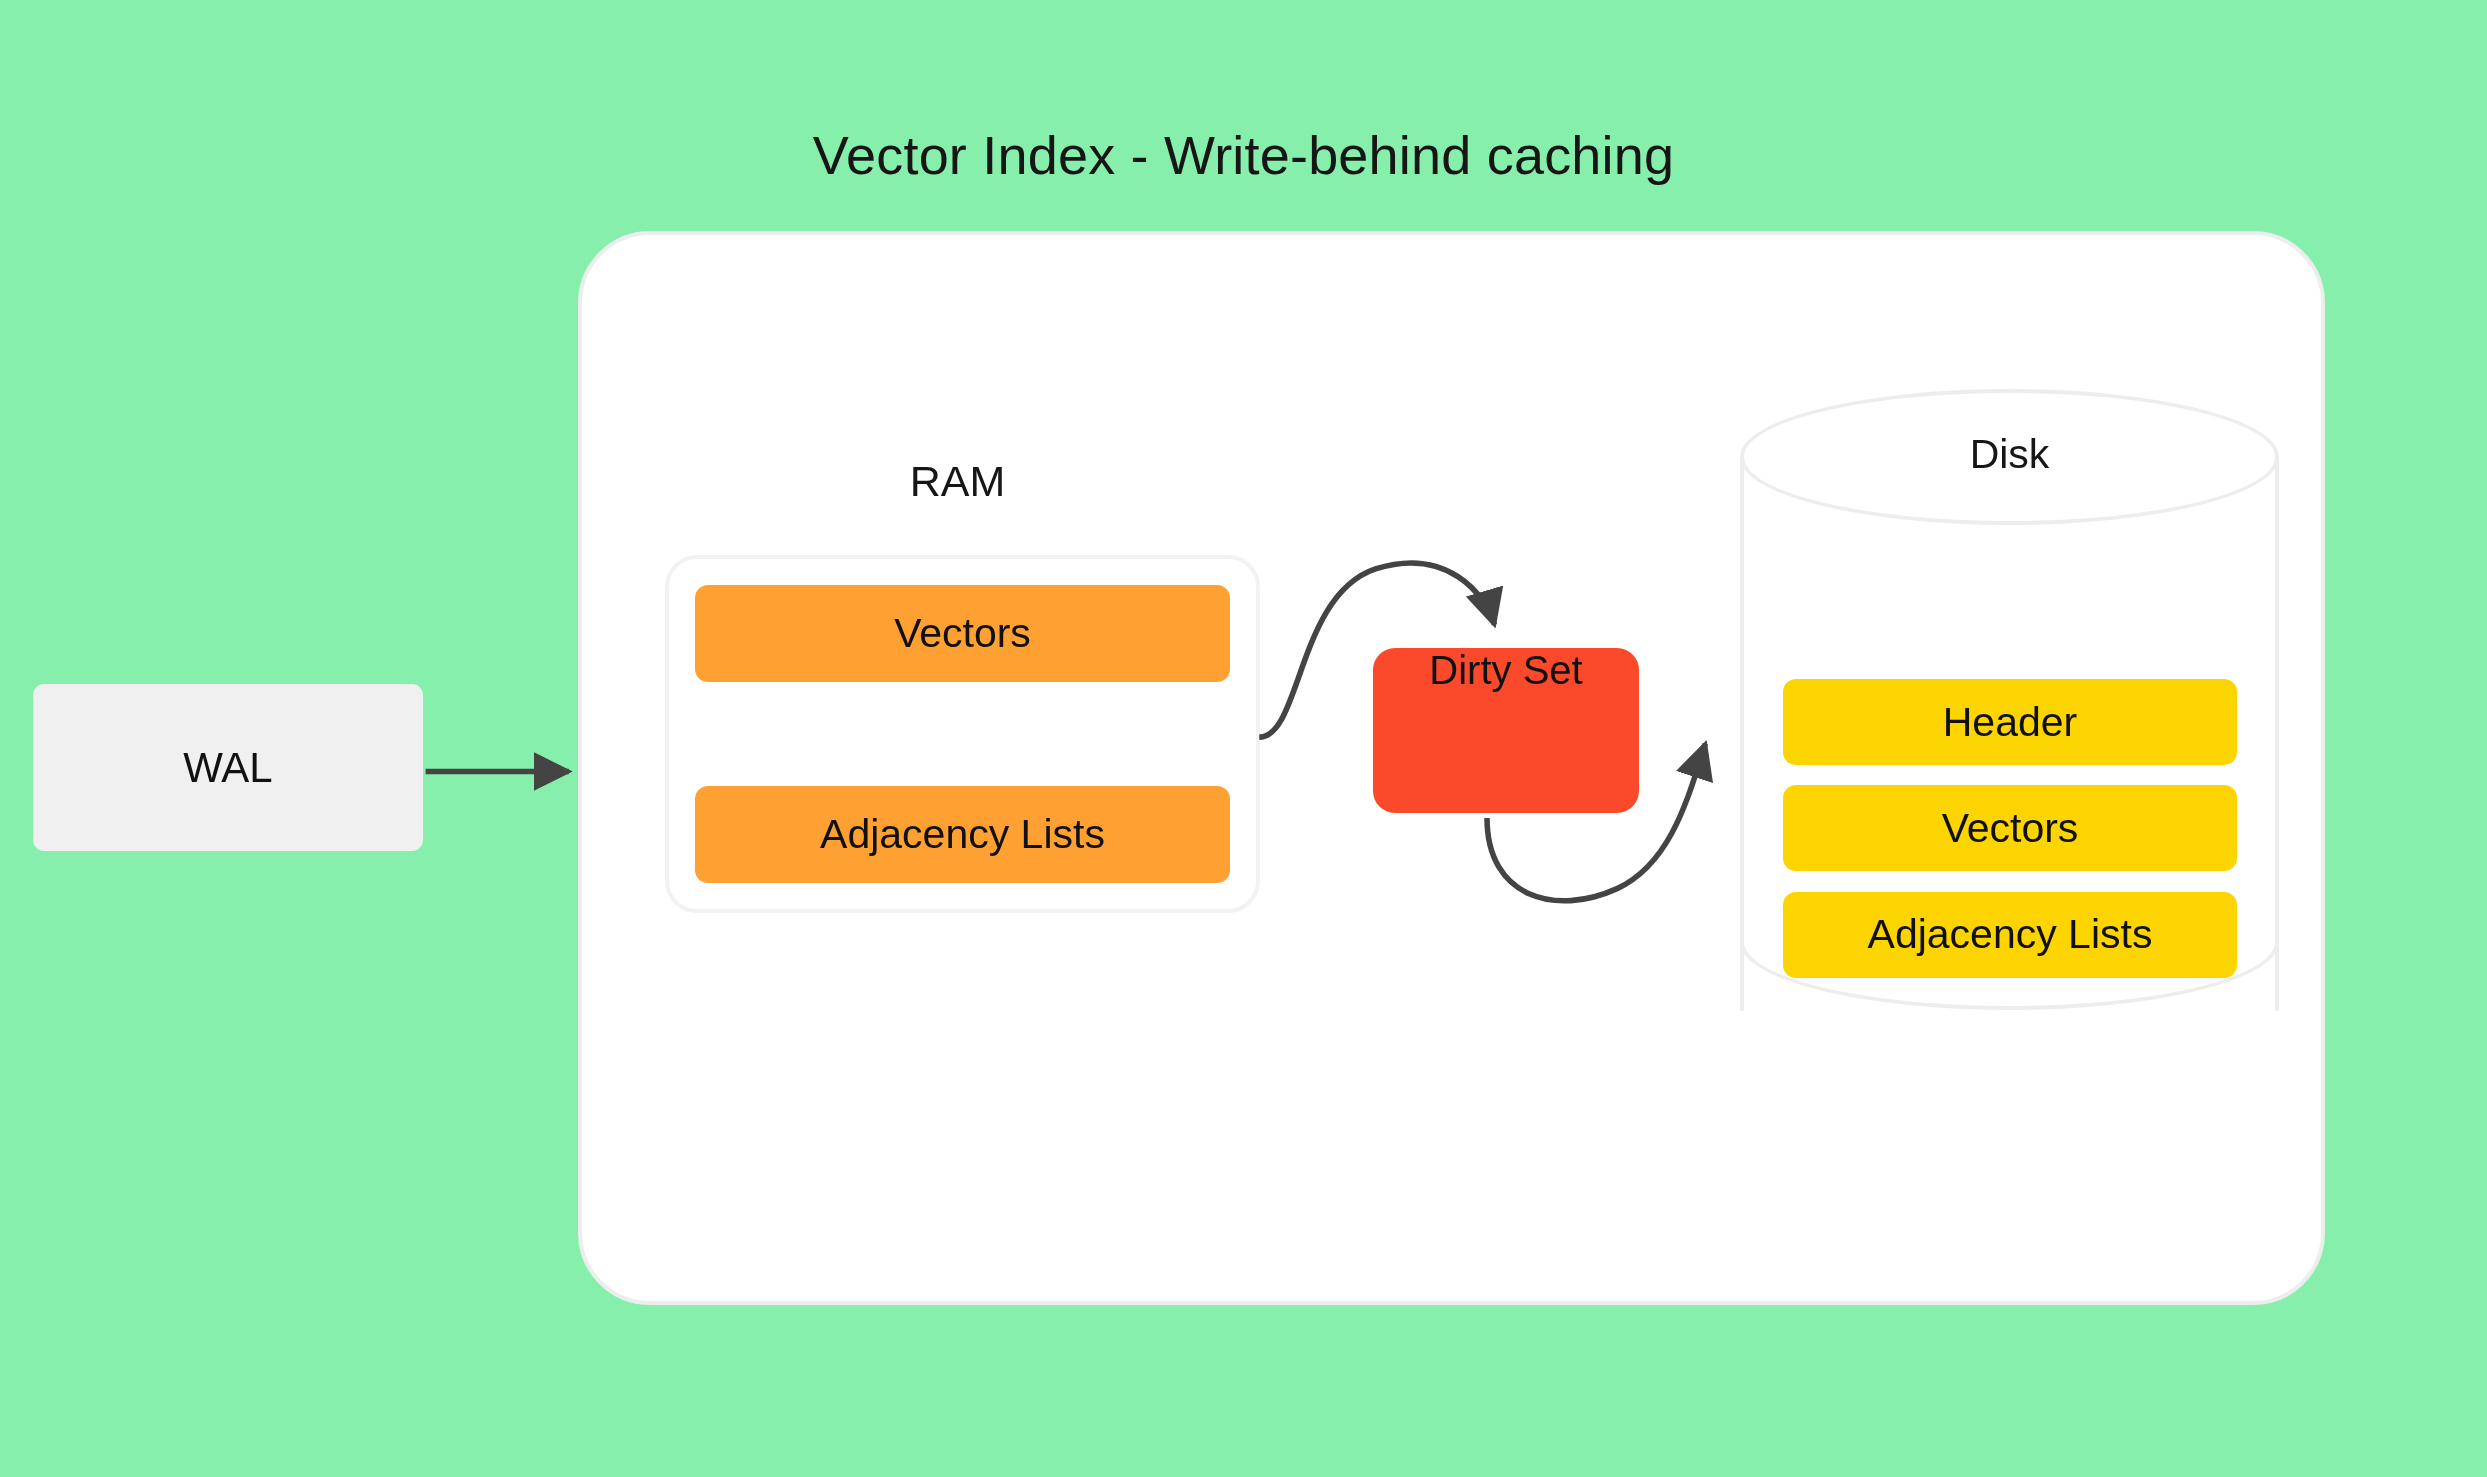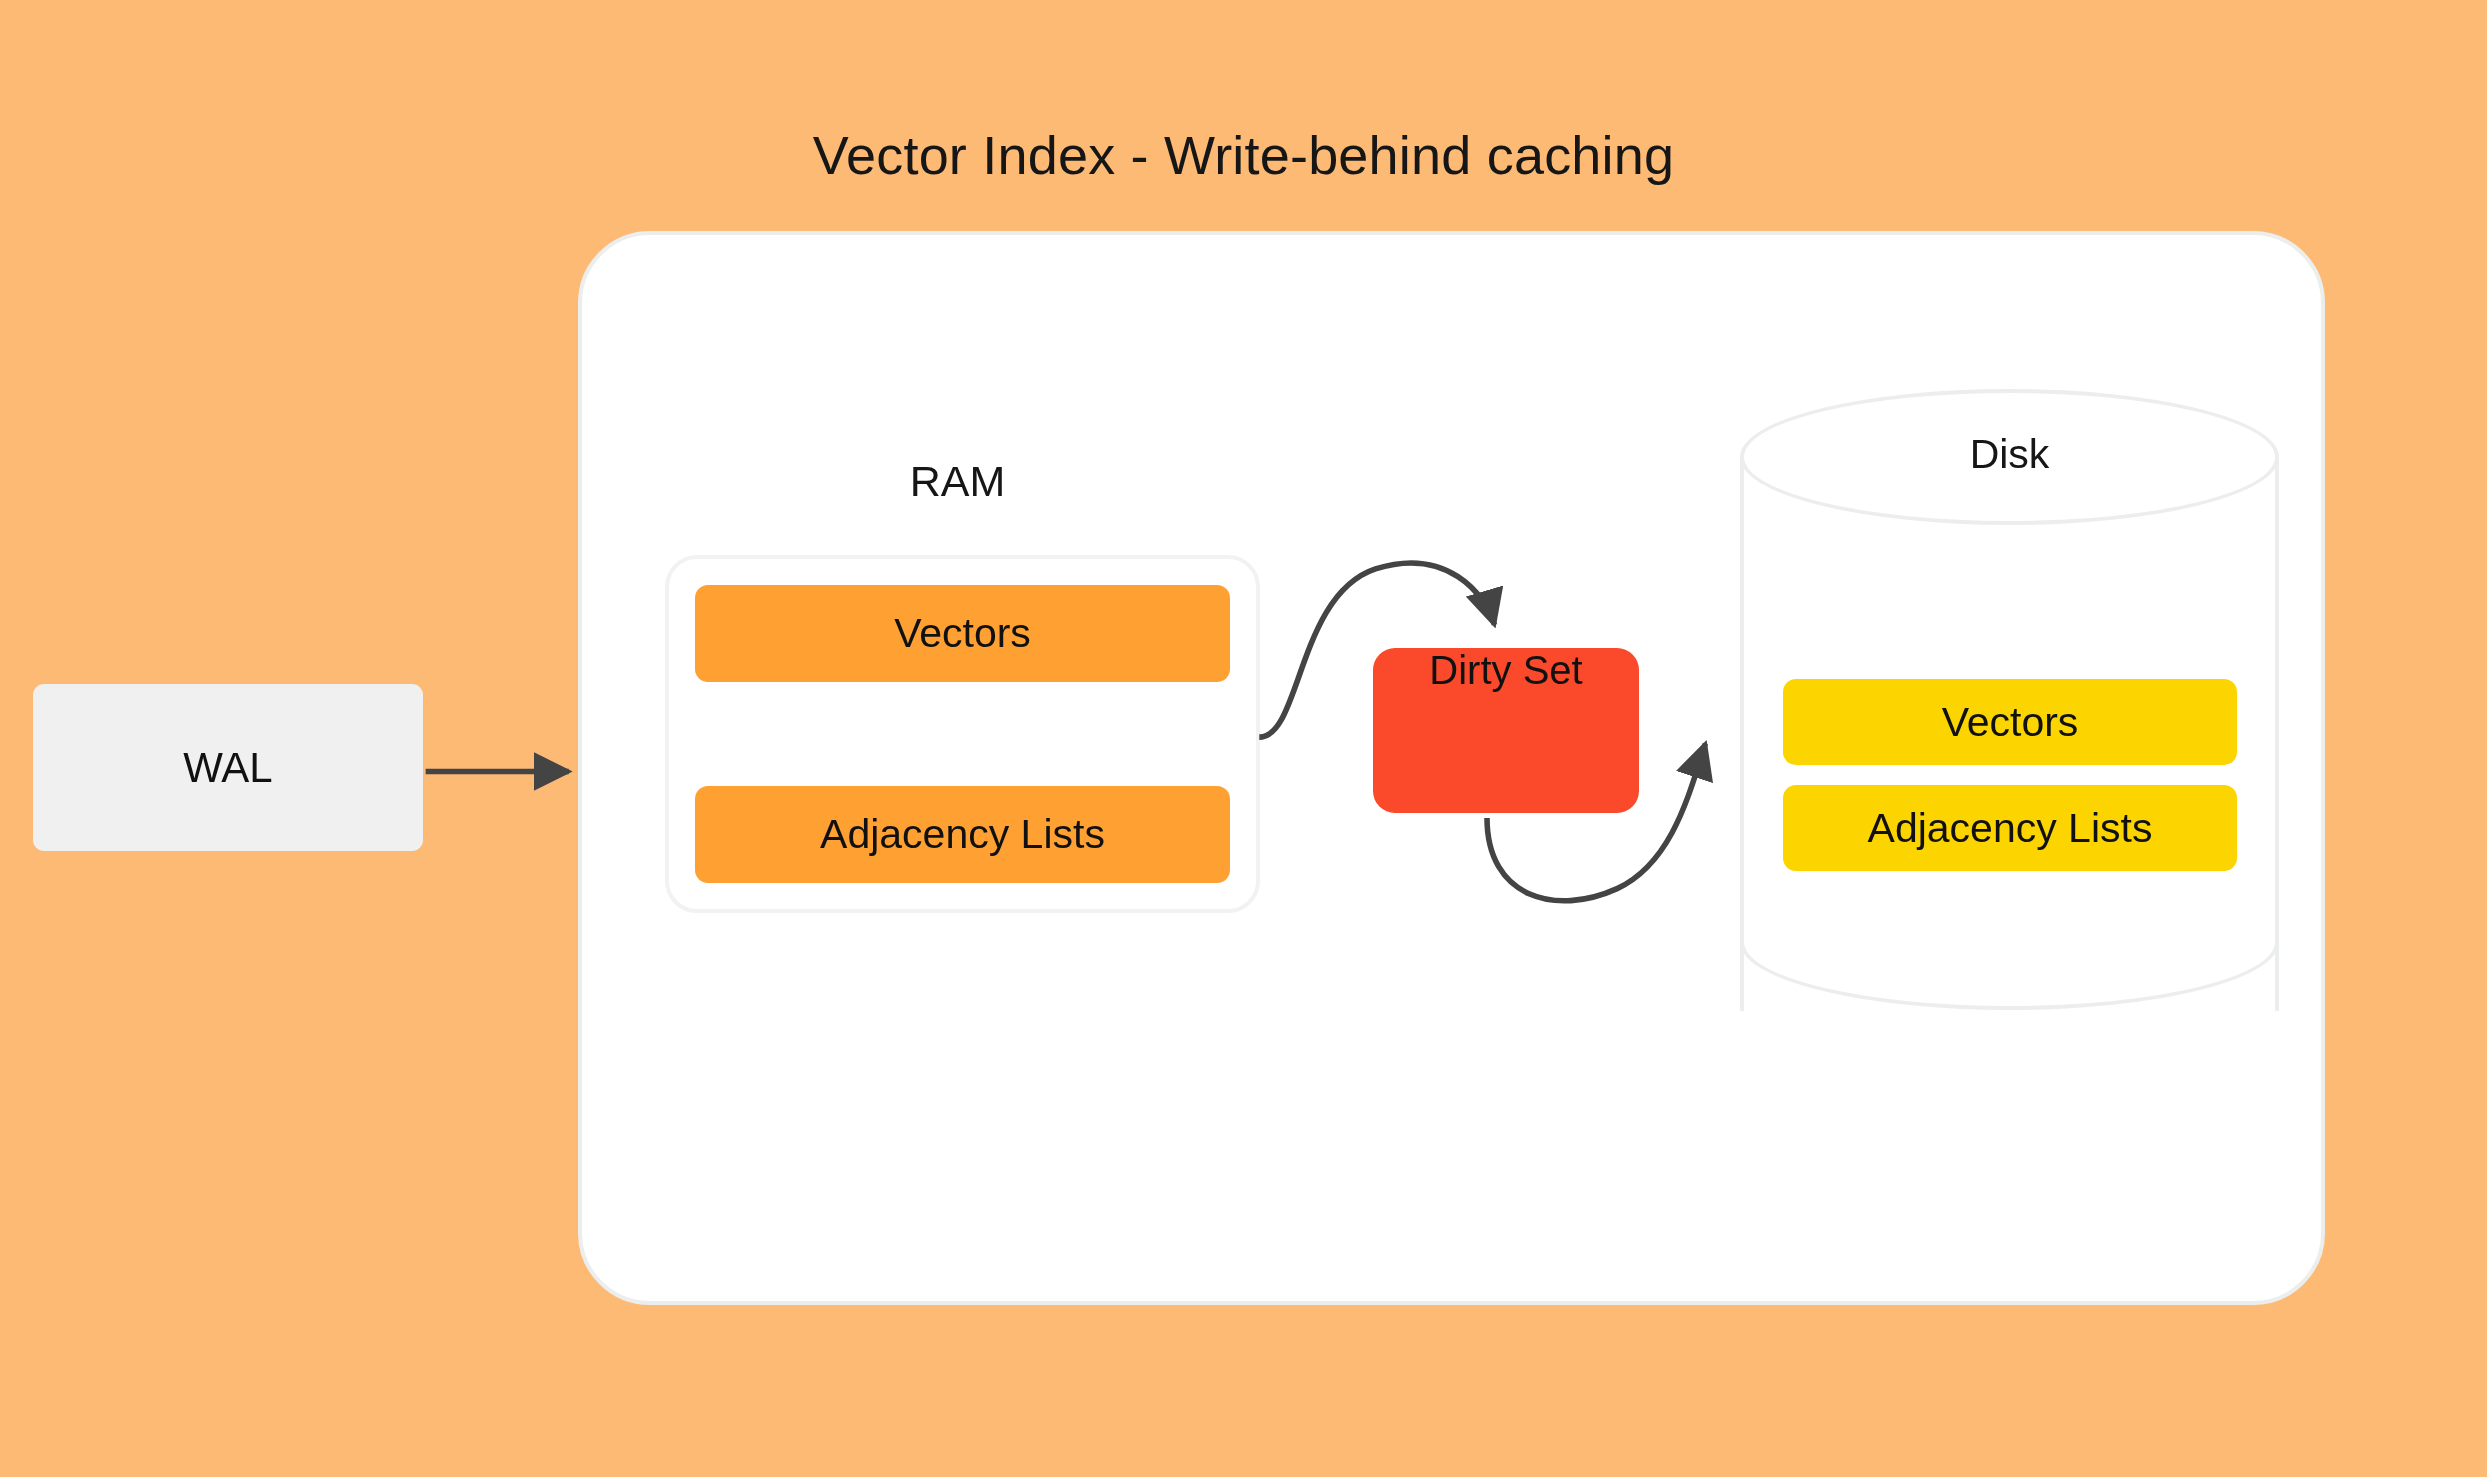--- a/index.html
+++ b/index.html
@@ -8,21 +8,21 @@
     background: #ffffff;
   }
   body {
     font-family: "Liberation Sans", sans-serif;
     color: #111111;
   }
   #canvas {
     position: relative;
     width: 2487px;
     height: 1478px;
-    background: #fdba74;
+    background: #86efac;
     overflow: hidden;
   }
 
   
   #diagram-title {
     position: absolute;
     left: 0;
     top: 124px;
     width: 2487px;
     text-align: center;
@@ -225,20 +225,23 @@
     <span>Dirty Set</span>
   </div>
 
   <div id="disk-node">
     <div id="disk-body"></div>
     <div id="disk-bottom"></div>
     <div id="disk-top"></div>
     <div id="disk-title">Disk</div>
     <div id="disk-items">
       <div class="disk-item">
+        <span>Header</span>
+      </div>
+      <div class="disk-item">
         <span>Vectors</span>
       </div>
       <div class="disk-item">
         <span>Adjacency Lists</span>
       </div>
     </div>
   </div>
 
   <svg id="edge-layer" viewBox="0 0 2676 1590">
     <defs>

